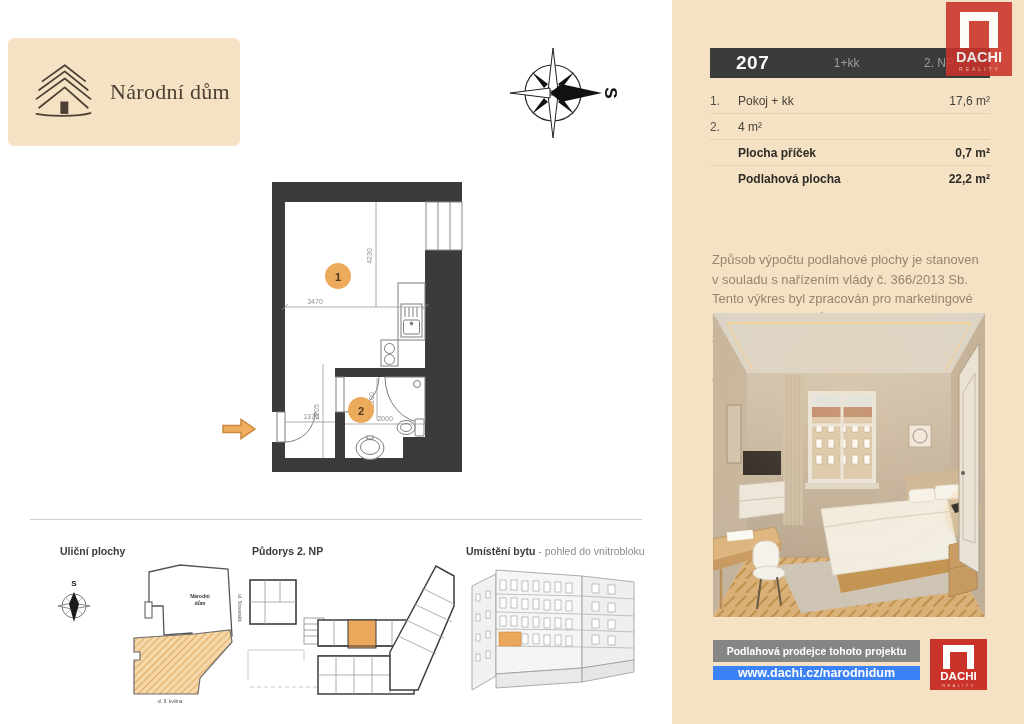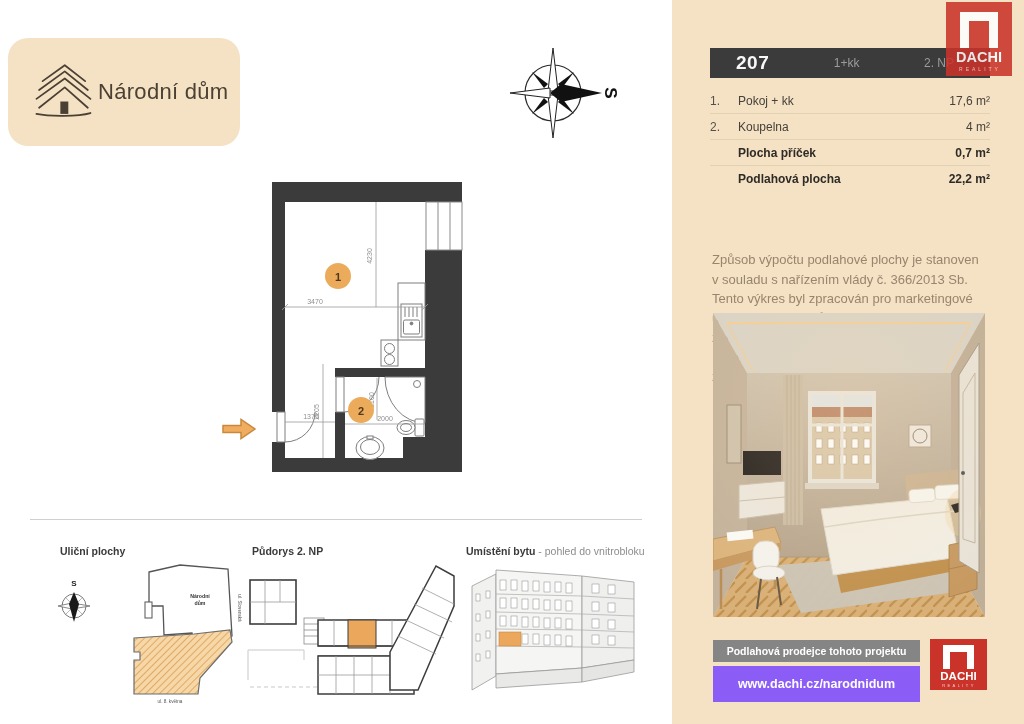--- a/index.html
+++ b/index.html
@@ -1,21 +1,21 @@
 <!DOCTYPE html>
 <html><head>
 <meta charset="utf-8">
 <style>
   html,body{margin:0;padding:0;background:#e8e8e8;}
   .page{position:relative;width:1024px;height:724px;background:#ffffff;
         font-family:"Liberation Sans",sans-serif;overflow:hidden;margin:0 auto;}
   .abs{position:absolute;}
   
   .logo-badge{position:absolute;left:8px;top:38px;width:232px;height:108px;background:#f5e2c4;
-              border-radius:20px;display:flex;align-items:center;gap:4px;padding-left:24px;box-sizing:border-box;}
+              border-radius:6px;display:flex;align-items:center;gap:16px;padding-left:24px;box-sizing:border-box;font-family:Liberation Serif, serif;}
   .project-title{color:#4a4134;font-size:22px;line-height:1.3;letter-spacing:.3px;}
   .compass-wrap{position:absolute;left:498px;top:36px;}
   .plan-wrap{position:absolute;left:215px;top:168px;}
   .divider{position:absolute;left:30px;top:519px;width:612px;height:1px;background:#cfcfcf;}
   .mini-title{position:absolute;top:545px;font-size:10.5px;font-weight:bold;color:#3a3a3a;}
   .mini-title .rest{font-weight:normal;color:#8d8d8d;}
   
   .right-panel{position:absolute;left:672px;top:0;width:352px;height:724px;background:#f5e2c4;}
   .unit-bar{position:absolute;left:38px;top:48px;width:280px;height:30px;background:#3b3b3c;
             display:flex;align-items:center;justify-content:space-between;
@@ -28,21 +28,21 @@
         border-bottom:1px solid #e2d1b2;}
   .arow:last-child{border-bottom:none;}
   .arow .num{width:28px;color:#55504a;}
   .arow .nm{flex:1;}
   .arow.total{font-weight:bold;color:#2e2b27;}
   .disclaimer{position:absolute;left:40px;top:250px;width:272px;font-size:13px;
               line-height:1.5;color:#97856e;}
   .photo{position:absolute;left:41px;top:313px;width:272px;height:304px;}
   .seller-bar{position:absolute;left:41px;top:640px;width:207px;height:22px;background:#858585;
               color:#fff;font-size:10.5px;font-weight:bold;display:flex;align-items:center;justify-content:center;}
-  .site-bar{position:absolute;left:41px;top:666px;width:207px;height:36px;background:#8b5cf6;
+  .site-bar{position:absolute;left:41px;top:666px;width:207px;height:14px;background:#3b82f6;
             color:#fff;font-size:12.5px;font-weight:bold;display:flex;align-items:center;justify-content:center;
             cursor:pointer;}
   .dachi-bottom{position:absolute;left:258px;top:639px;}
 </style>
 </head>
 <body>
 
 <div class="page">
 
   <div class="logo-badge">
@@ -337,21 +337,20 @@
     </div>
 
     <div class="area-table">
       <div class="arow">
         <span class="num">1.</span>
         <span class="nm">Pokoj + kk</span>
         <span class="val">17,6 m²</span>
       </div>
       <div class="arow">
         <span class="num">2.</span>
-        <span class="nm">Koupelna</span>
         <span class="val">4 m²</span>
       </div>
       <div class="arow total">
         <span class="num"></span>
         <span class="nm">Plocha příček</span>
         <span class="val">0,7 m²</span>
       </div>
       <div class="arow total">
         <span class="num"></span>
         <span class="nm">Podlahová plocha</span>

